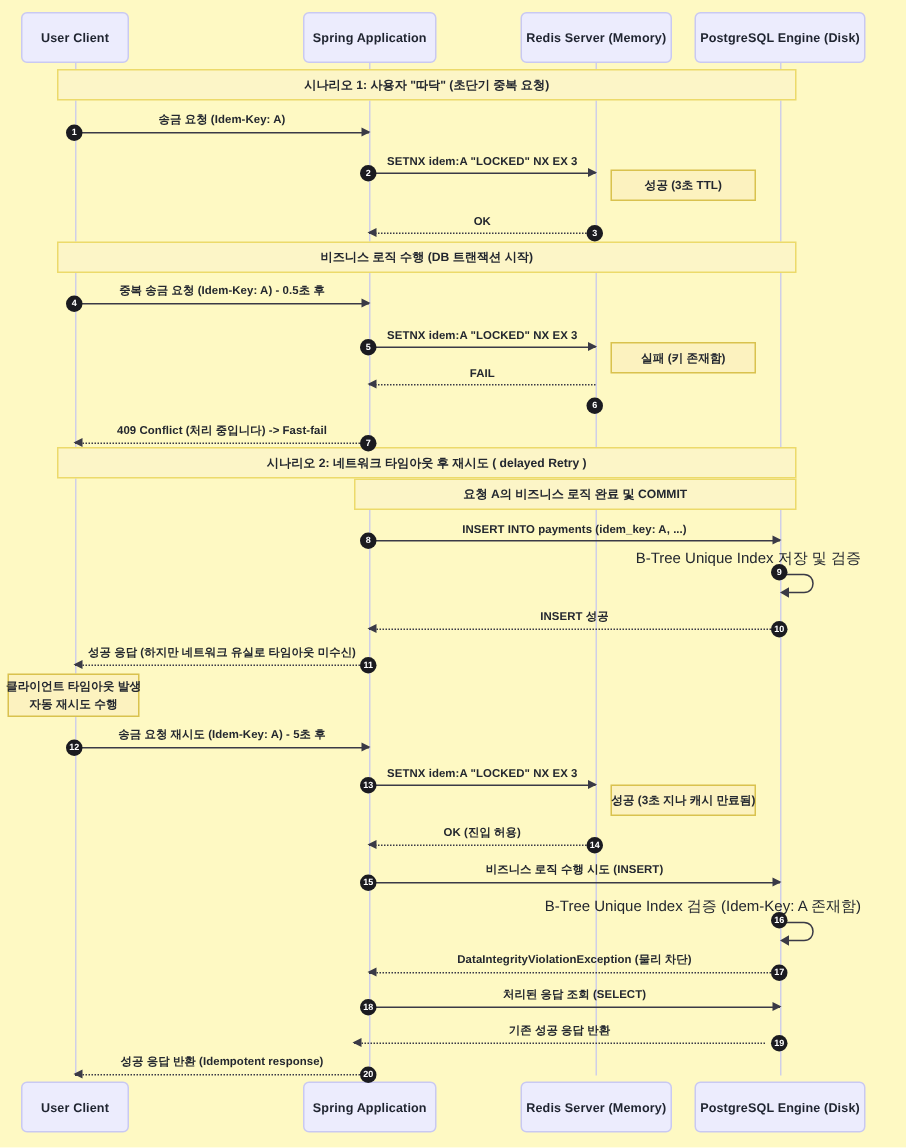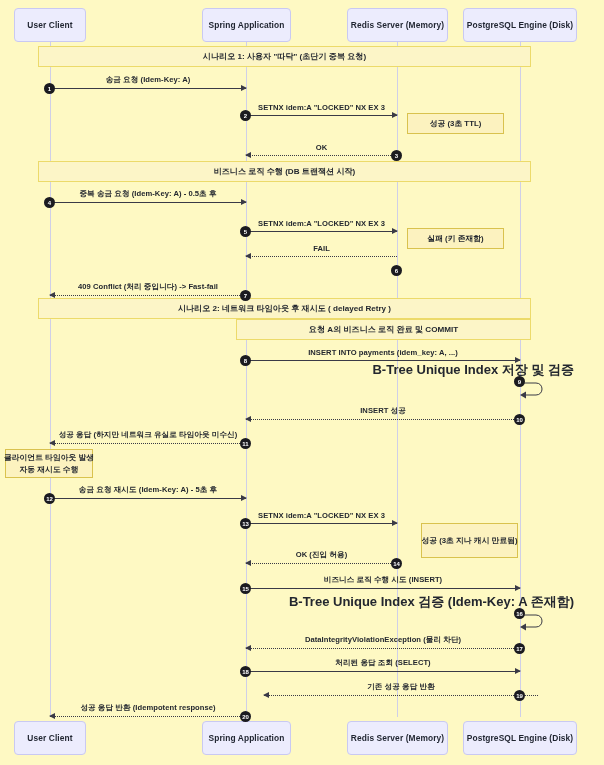--- a/index.html
+++ b/index.html
@@ -137,22 +137,22 @@
   
   .selfloop {
     position: absolute;
     z-index: 3;
   }
   .selfloop .sl-label {
     position: absolute;
     bottom: 100%;
     right: 0;
     margin-bottom: 2px;
-    font-size: 13px;
-    font-weight: 700;
+    font-size: 10px;
+    font-weight: 400;
     color: #23272f;
     white-space: nowrap;
   }
 </style>
 </head>
 <body>
 
 <div id="diagram">
 
   <div class="lifeline" style="left:50px;  top:41px; height:676px;"></div>
@@ -314,21 +314,21 @@
 
   <div class="msg to-right" style="left:246px; top:523px; width:151px;">
     <div class="line"></div>
     <div class="head"></div>
     <div class="label">SETNX idem:A "LOCKED" NX EX 3</div>
   </div>
   <div class="seq" style="left:240px; top:518px;">
       <span>13</span>
     </div>
 
-  <div class="note" style="left:421px; top:523px; width:97px; height:35px;">
+  <div class="note" style="left:407px; top:523px; width:97px; height:21px;">
     <span>성공 (3초 지나 캐시 만료됨)</span>
   </div>
 
   <div class="msg to-left dashed" style="left:246px; top:563px; width:151px;">
     <div class="line"></div>
     <div class="head"></div>
     <div class="label">OK (진입 허용)</div>
   </div>
   <div class="seq" style="left:391px; top:558px;">
       <span>14</span>
@@ -365,21 +365,21 @@
 
   <div class="msg to-right" style="left:246px; top:671px; width:274px;">
     <div class="line"></div>
     <div class="head"></div>
     <div class="label">처리된 응답 조회 (SELECT)</div>
   </div>
   <div class="seq" style="left:240px; top:666px;">
       <span>18</span>
     </div>
 
-  <div class="msg to-left dashed" style="left:264px; top:695px; width:274px;">
+  <div class="msg to-left dashed" style="left:236px; top:695px; width:274px;">
     <div class="line"></div>
     <div class="head"></div>
     <div class="label">기존 성공 응답 반환</div>
   </div>
   <div class="seq" style="left:514px; top:690px;">
       <span>19</span>
     </div>
 
   <div class="msg to-left dashed" style="left:50px; top:716px; width:196px;">
     <div class="line"></div>

